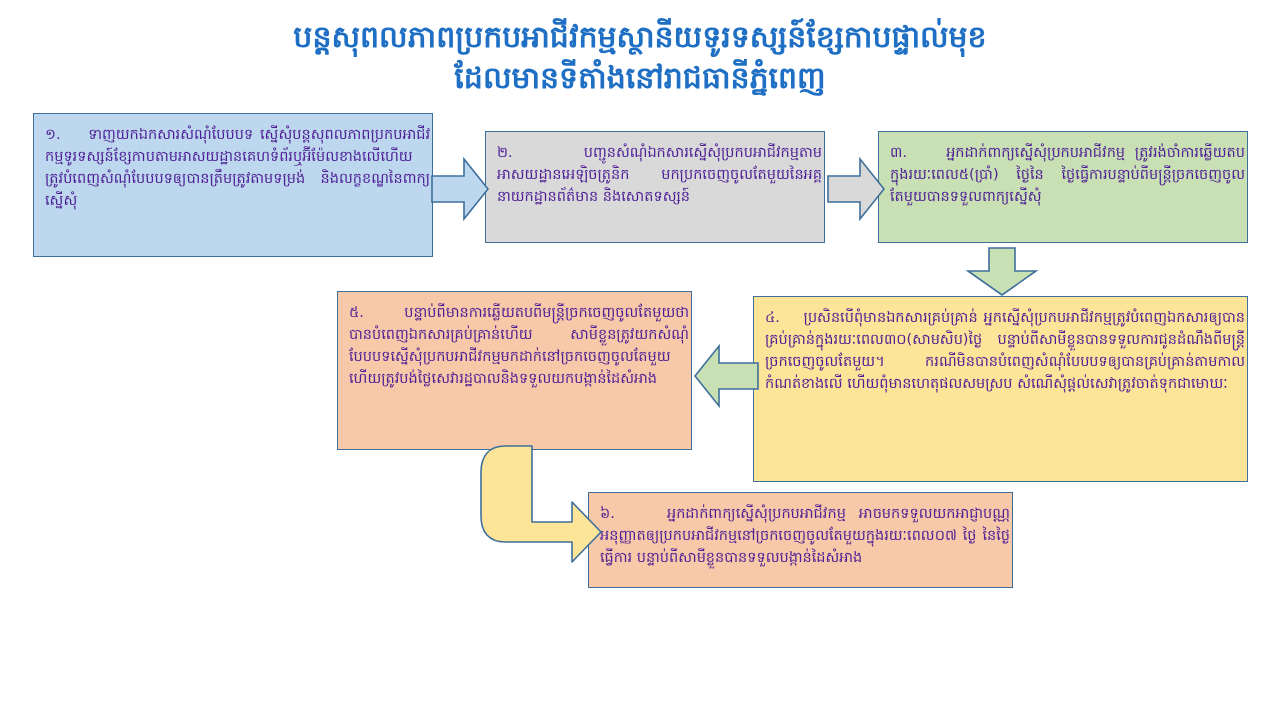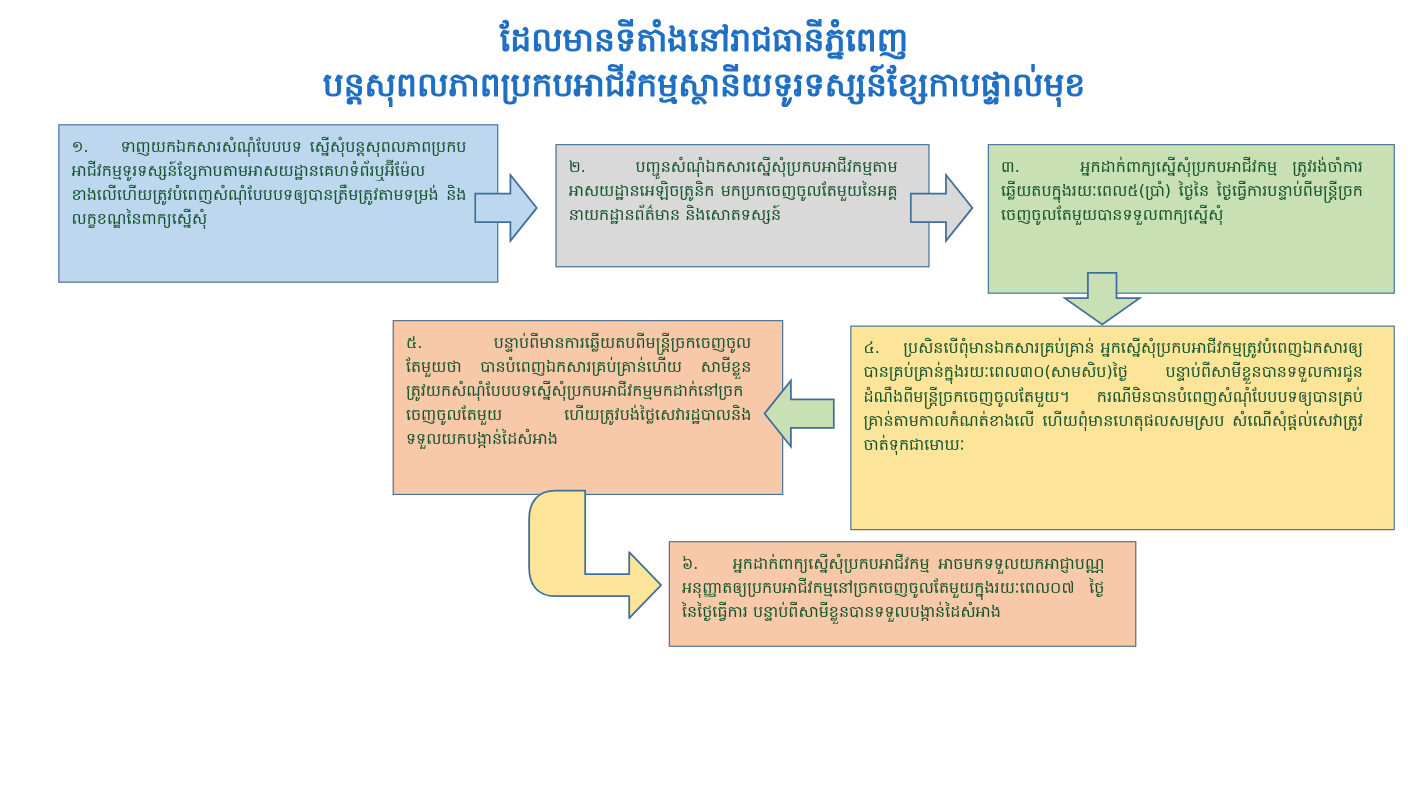--- a/index.html
+++ b/index.html
@@ -24,31 +24,30 @@
     font-size: 30px;
     line-height: 1.38;
     letter-spacing: 0px;
   }
   .title span { display: block; }
 
   .box {
     position: absolute;
     box-sizing: border-box;
     border: 1px solid #3F6F9B;
-    color: #14532d;
+    color: #4c1d95;
     font-size: 14.5px;
     line-height: 1.52;
-    padding: 9px 28px 9px 11px;
+    padding: 9px 2px 9px 11px;
     text-align: justify;
     text-justify: inter-word;
-    margin-left: 20px;
   }
   .box-1 { left: 33px;  top: 113px; width: 400px; height: 144px; background: #BDD7EE; }
   .box-2 { left: 485px; top: 131px; width: 340px; height: 112px; background: #D9D9D9; }
-  .box-3 { left: 878px; top: 131px; width: 370px; height: 136px; background: #C9E0B4; }
+  .box-3 { left: 878px; top: 131px; width: 370px; height: 112px; background: #C9E0B4; }
   .box-4 { left: 753px; top: 296px; width: 495px; height: 186px; background: #FCE599; }
   .box-5 { left: 337px; top: 291px; width: 355px; height: 159px; background: #F7C9A9; }
   .box-6 { left: 588px; top: 492px; width: 425px; height: 96px; background: #F7C9A9; }
 
   .arrow { position: absolute; }
   .arrow svg { display: block; }
 
   .arrow-1 { left: 431px; top: 157px; }
   .arrow-2 { left: 827px; top: 157px; }
   .arrow-3 { left: 965px; top: 247px; }
@@ -57,22 +56,22 @@
 
   
   .footer { position: absolute; left: 0; top: 636px; width: 1280px; height: 84px; }
 </style>
 </head>
 <body>
 
 <div id="canvas">
 
   <div class="title">
+    <span>បន្តសុពលភាពប្រកបអាជីវកម្មស្ថានីយទូរទស្សន៍ខ្សែកាបផ្ទាល់មុខ</span>
     <span>ដែលមានទីតាំងនៅរាជធានីភ្នំពេញ</span>
-    <span>បន្តសុពលភាពប្រកបអាជីវកម្មស្ថានីយទូរទស្សន៍ខ្សែកាបផ្ទាល់មុខ</span>
   </div>
 
   <div class="box box-1">
     <span>១.</span>
     &nbsp;&nbsp;
     <span>ទាញយកឯកសារសំណុំបែបបទ  ស្នើសុំបន្តសុពលភាពប្រកបអាជីវកម្មទូរទស្សន៍ខ្សែកាបតាមអាសយដ្ឋានគេហទំព័រឬអ៊ីម៉ែលខាងលើហើយត្រូវបំពេញសំណុំបែបបទឲ្យបានត្រឹមត្រូវតាមទម្រង់ និងលក្ខខណ្ឌនៃពាក្យស្នើសុំ</span>
   </div>
 
   <div class="box box-2">
     <span>២.</span>

